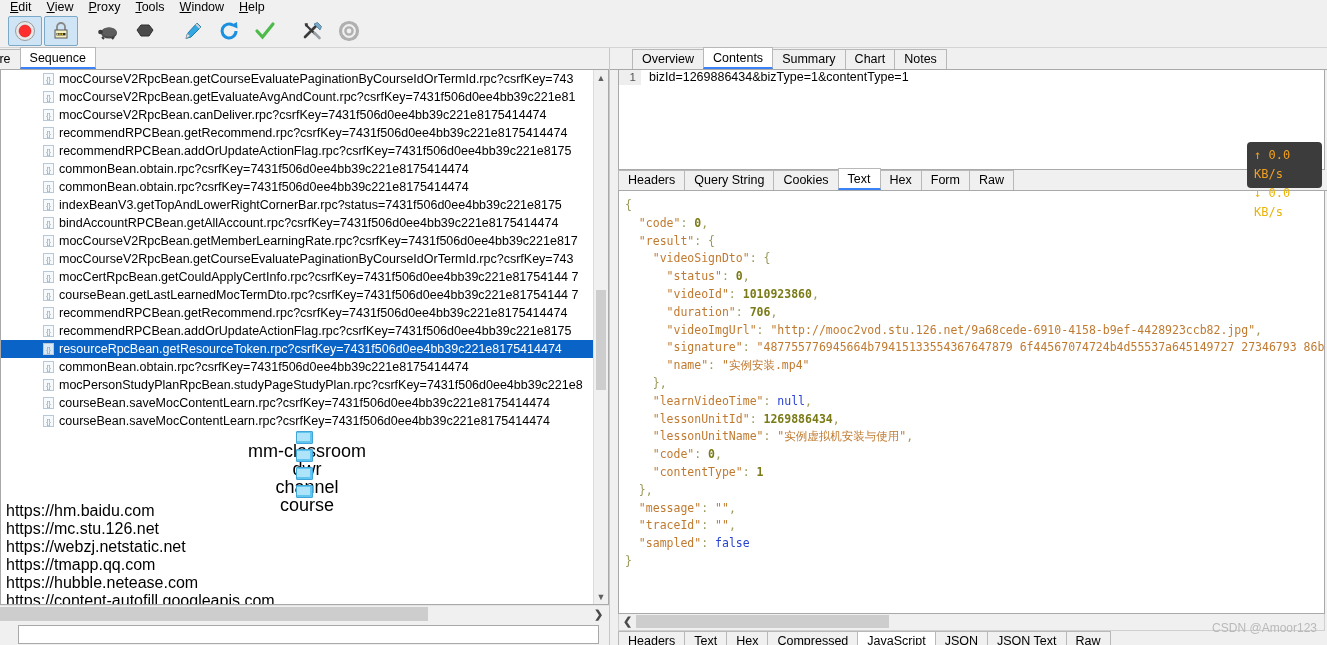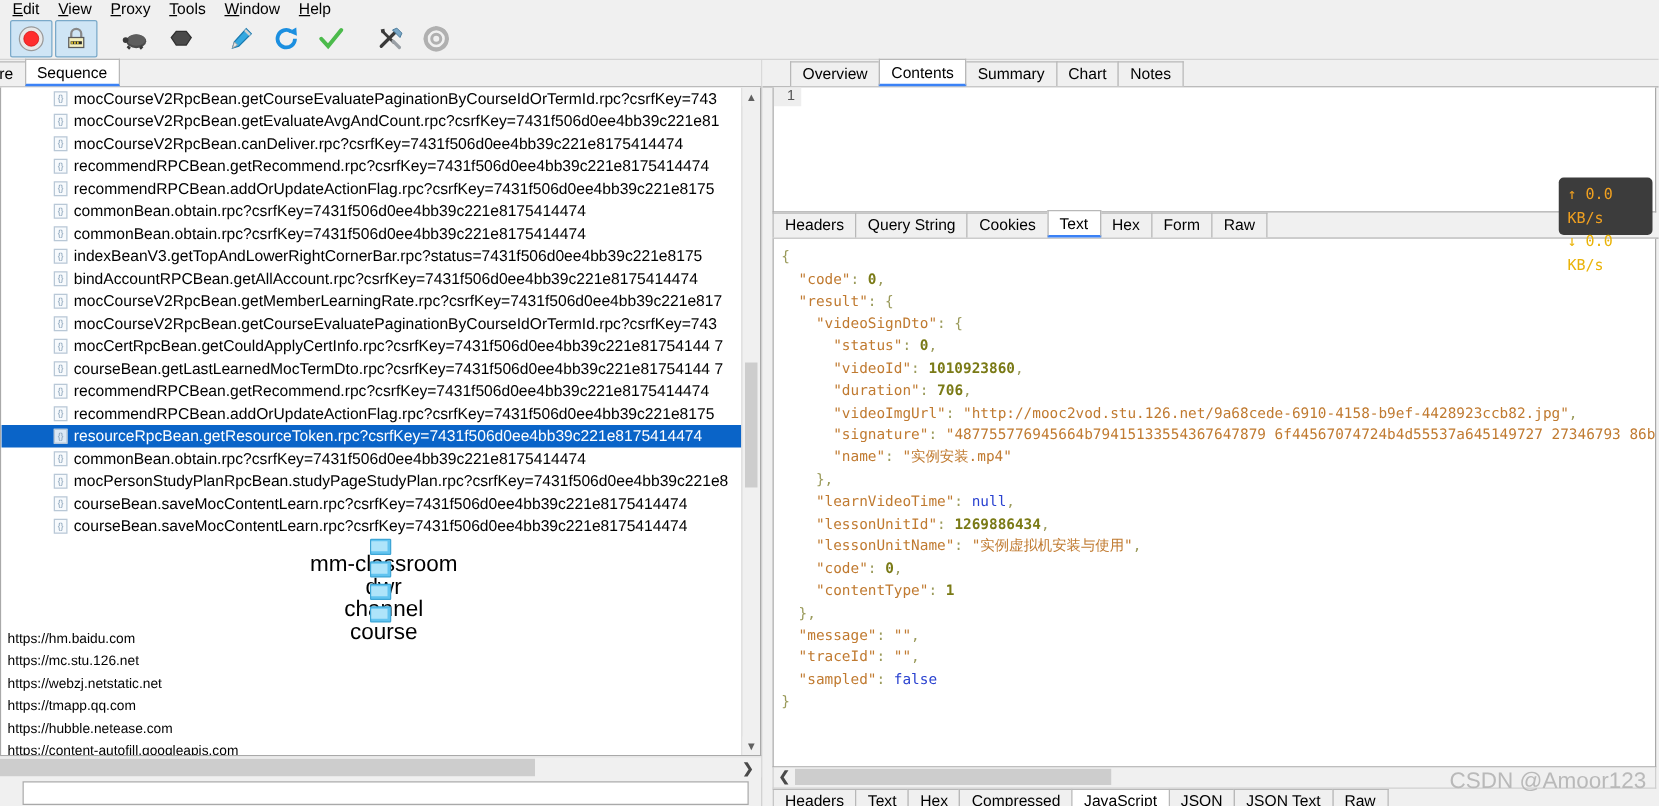--- a/index.html
+++ b/index.html
@@ -184,21 +184,21 @@
   .folder-ico:after {
     content: "";
     position: absolute; left: 1px; top: 3px;
     width: 13px; height: 8px;
     background: #aee4fa;
   }
   .urlrow {
     height: 18px;
     line-height: 18px;
     padding-left: 5px;
-    font-size: 11px;
+    font-size: 16px;
     white-space: nowrap;
   }
 
   
   #sess-vscroll {
     position: absolute;
     right: 0; top: 0; bottom: 0;
     width: 15px;
     background: #f0f0f0;
     border-left: 1px solid #dcdcdc;
@@ -358,21 +358,21 @@
   }
   #speed .up { color: #f0a020; line-height: 19px; }
   #speed .down { color: #eab308; line-height: 19px; }
 
   
   #watermark {
     position: absolute;
     right: 10px;
     bottom: 10px;
     color: #b9b9b9;
-    font-size: 18px;
+    font-size: 12px;
     z-index: 50;
     pointer-events: none;
   }
 </style>
 </head>
 <body>
 
 <div id="menubar">
     <div class="menu-item"><u>E</u>dit</div>
     <div class="menu-item"><u>V</u>iew</div>
@@ -598,20 +598,21 @@
         <div class="tab">Overview</div>
         <div class="tab sel">Contents</div>
         <div class="tab">Summary</div>
         <div class="tab">Chart</div>
         <div class="tab">Notes</div>
       </div>
 
     <div id="req-area">
       <div class="code-line">
         <div class="gutter">1</div>
+        <div class="codetext">bizId=1269886434&amp;bizType=1&amp;contentType=1</div>
       </div>
     </div>
 
     <div id="req-tabs">
         <div class="tab">Headers</div>
         <div class="tab">Query String</div>
         <div class="tab">Cookies</div>
         <div class="tab sel">Text</div>
         <div class="tab">Hex</div>
         <div class="tab">Form</div>

